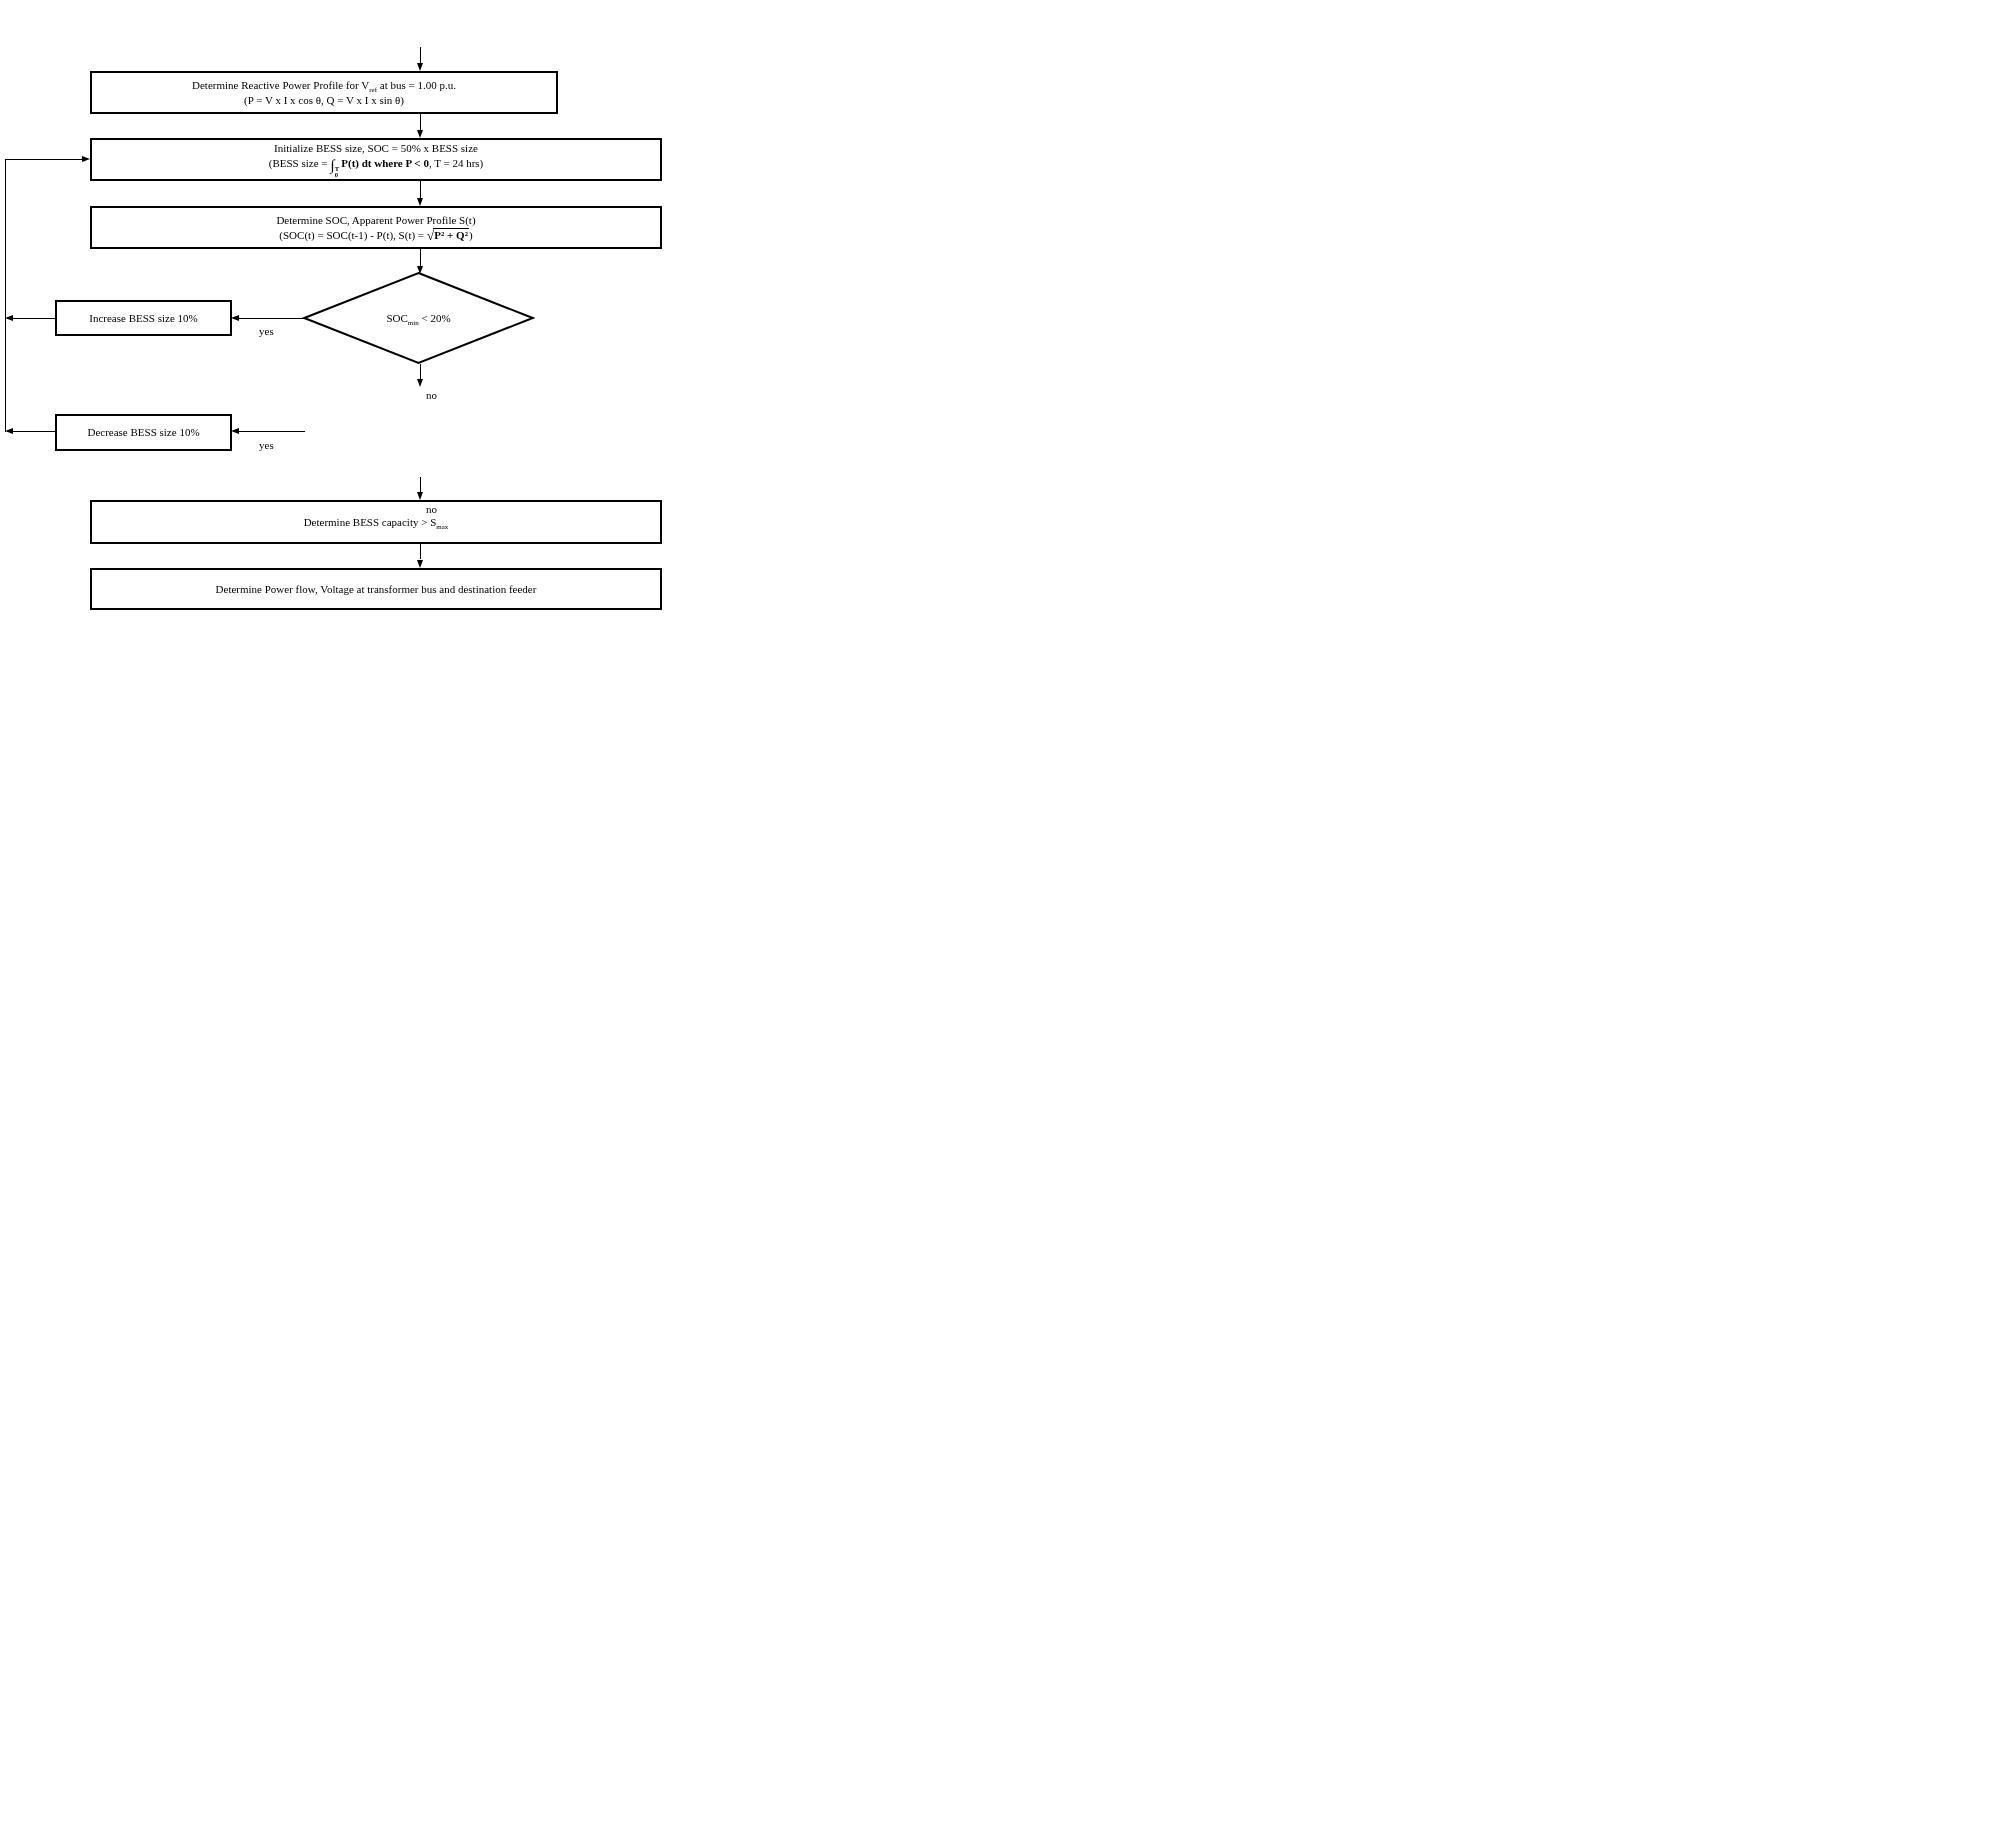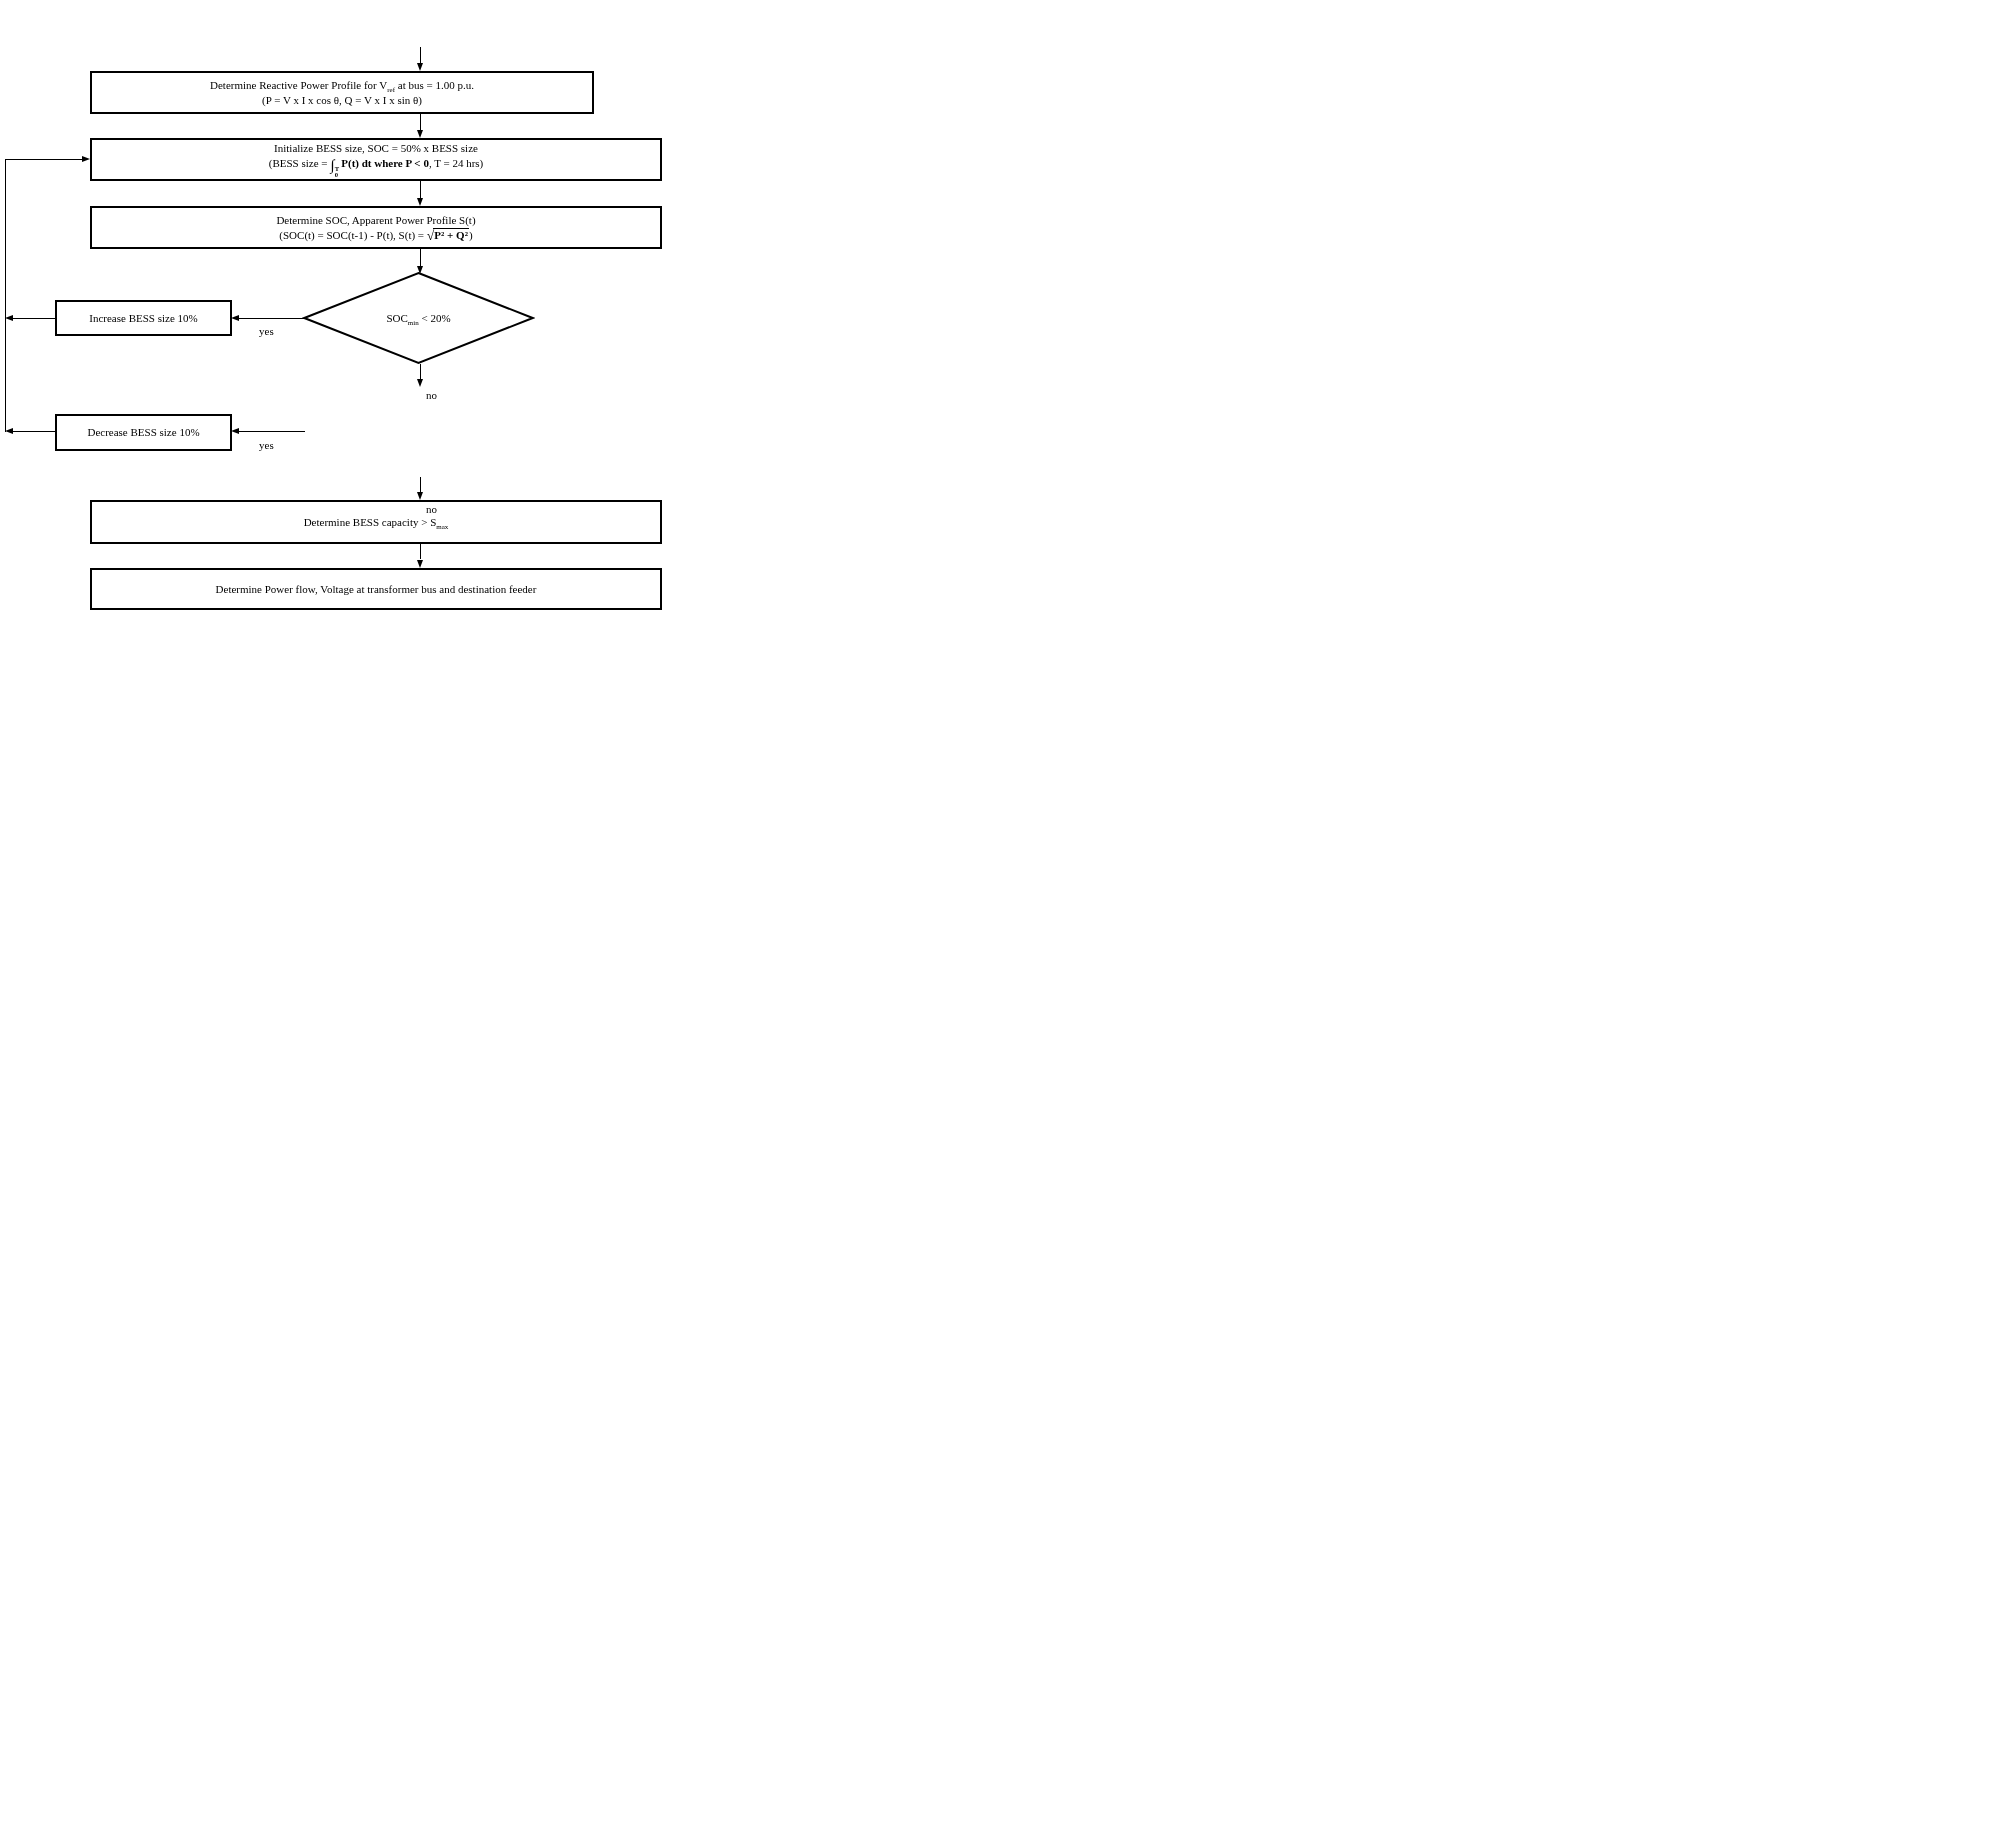--- a/index.html
+++ b/index.html
@@ -36,21 +36,21 @@
   .arrow-right{position:absolute;width:0;height:0;
     border-top:3.5px solid transparent;border-bottom:3.5px solid transparent;border-left:8px solid #000;}
   .edge-label{position:absolute;font-size:11px;line-height:12px;margin-top:24px;}
 </style>
 </head>
 <body>
 
 <div class="canvas">
 
 
-  <div class="pbox" style="left:90px;top:71px;width:504px;height:43px">
+  <div class="pbox" style="left:90px;top:71px;width:468px;height:43px">
       <div class="node-line"><span>Determine Reactive Power Profile for V</span><span class="seg-sub">ref</span><span> at bus = 1.00 p.u.</span></div>
       <div class="node-line"><span>(P = V x I x cos θ, Q = V x I x sin θ)</span></div>
     </div>
 
   <div class="pbox" style="left:90px;top:138px;width:572px;height:43px">
       <div class="node-line"><span>Initialize BESS size, SOC = 50% x BESS size</span></div>
       <div class="node-line"><span>(BESS size = </span><span class="seg-int">∫</span><span class="seg-limits"><span>T</span><span>0</span></span><span class="seg-bold">P(t) dt where P &lt; 0</span><span>, T = 24 hrs)</span></div>
     </div>
 
   <div class="pbox" style="left:90px;top:206px;width:572px;height:43px">

